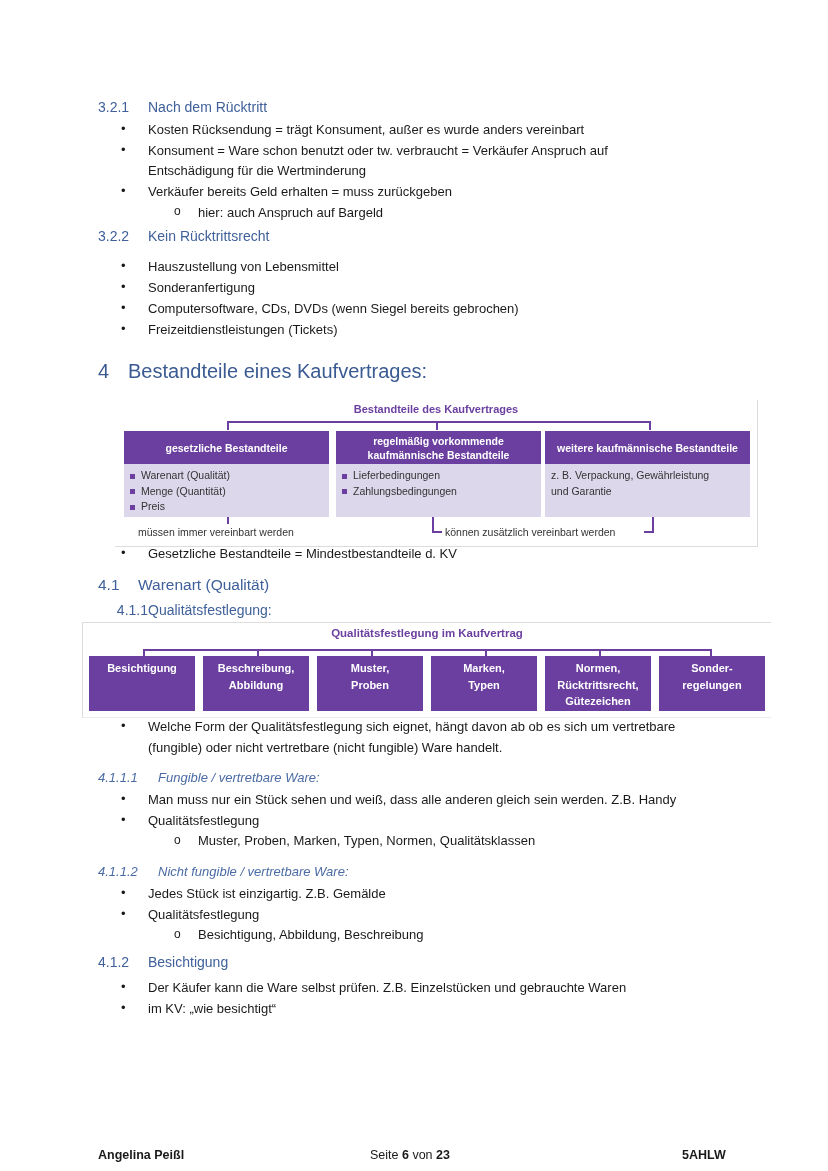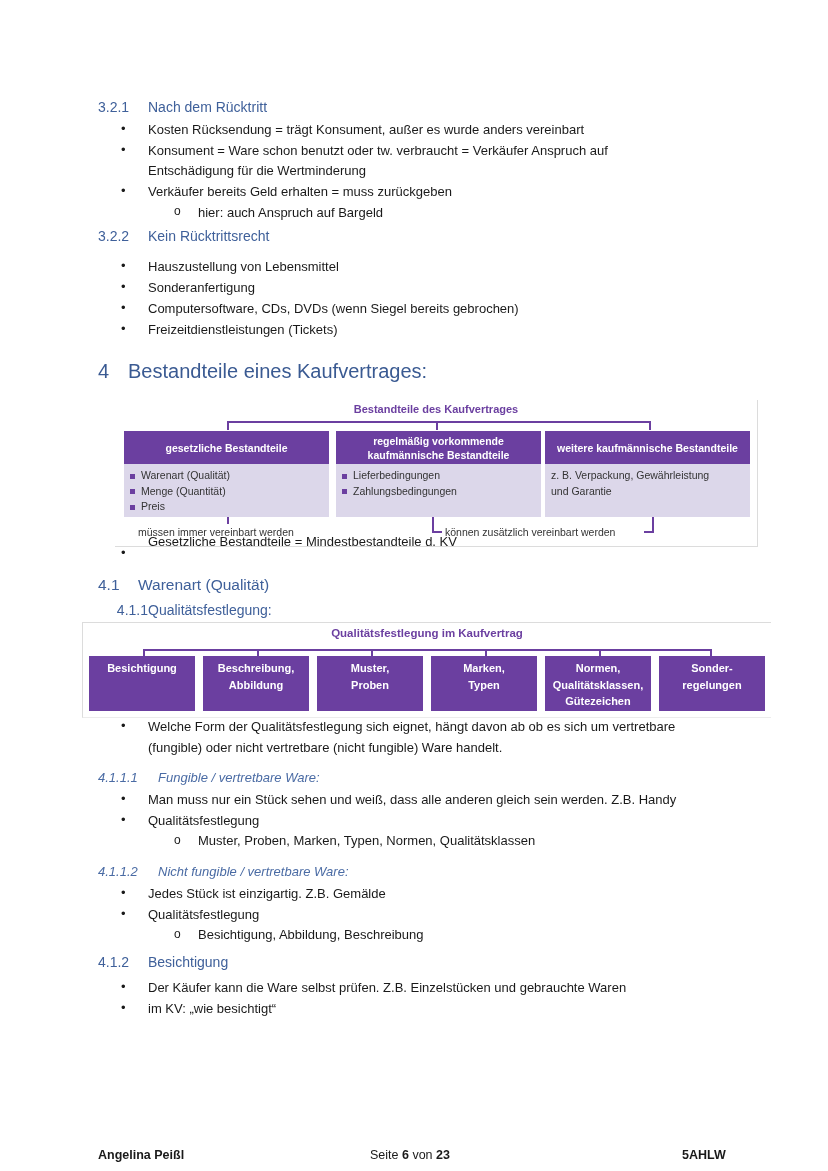--- a/index.html
+++ b/index.html
@@ -114,21 +114,21 @@
 
   <div class="abs" style="left:317px;top:117px;width:2px;height:15px;background:#6b3fa0"></div>
   <div class="abs" style="left:317px;top:131px;width:10px;height:2px;background:#6b3fa0"></div>
   <div class="abs" style="left:537px;top:117px;width:2px;height:15px;background:#6b3fa0"></div>
   <div class="abs" style="left:529px;top:131px;width:10px;height:2px;background:#6b3fa0"></div>
   <div class="d1-foot" style="left:330px;top:126px">können zusätzlich vereinbart werden</div>
 </div>
 
 <div>
   <span class="bullet" style="left:121px;top:545px">•</span>
-  <div class="abs txt" style="left:148px;top:532px">Gesetzliche Bestandteile = Mindestbestandteile d. KV</div>
+  <div class="abs txt" style="left:148px;top:544px">Gesetzliche Bestandteile = Mindestbestandteile d. KV</div>
 </div>
 
 <div class="abs h2" style="left:98px;top:576px;">
   <span class="num" style="width:40px">4.1</span><span>Warenart (Qualität)</span>
 </div>
 
 <div class="abs h3" style="left:98px;top:602px;text-align:right;">
   <span class="num" style="width:50px">4.1.1</span><span>Qualitätsfestlegung:</span>
 </div>
 
@@ -152,21 +152,21 @@
   <div class="d2-box" style="left:234px">
     <div>Muster,</div>
     <div>Proben</div>
   </div>
   <div class="d2-box" style="left:348px">
     <div>Marken,</div>
     <div>Typen</div>
   </div>
   <div class="d2-box" style="left:462px">
     <div>Normen,</div>
-    <div>Qualitätsklassen,</div>
+    <div>Rücktrittsrecht,</div>
     <div>Gütezeichen</div>
   </div>
   <div class="d2-box" style="left:576px">
     <div>Sonder-</div>
     <div>regelungen</div>
   </div>
 </div>
 
 <div>
   <span class="bullet" style="left:121px;top:718px">•</span>

